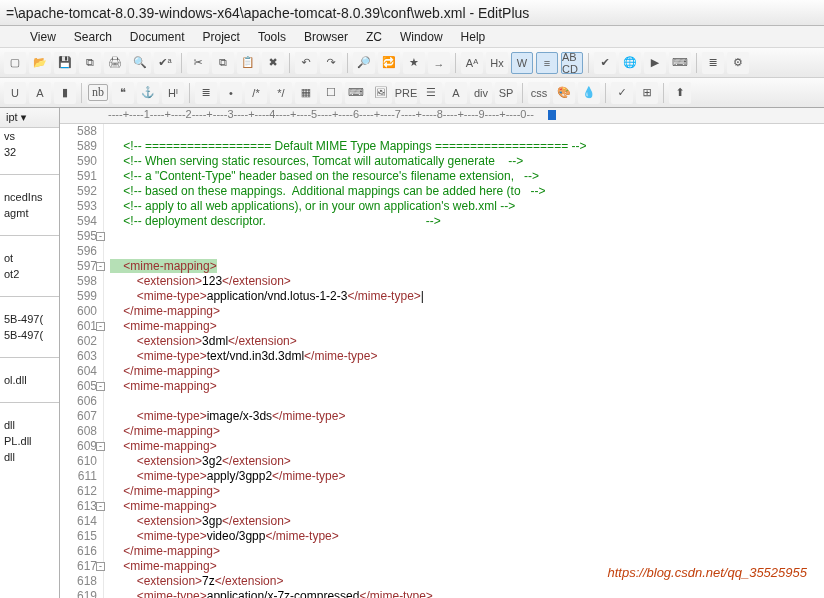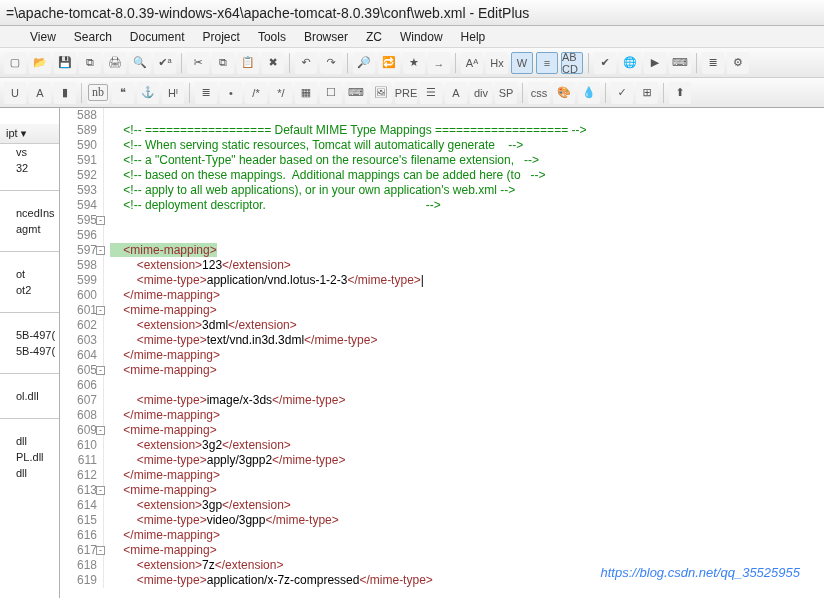--- a/index.html
+++ b/index.html
@@ -11,37 +11,37 @@
 .menubar .mi { padding:2px 8px; color:#222; cursor:default; }
 
 .toolbar { height: 30px; background:linear-gradient(#fbfbfb,#e9e9e9); border-bottom:1px solid #cfcfcf; display:flex; align-items:center; padding:0 4px; gap:3px; }
 .toolbar2 { height: 30px; background:linear-gradient(#fbfbfb,#e9e9e9); border-bottom:1px solid #a9a9a9; display:flex; align-items:center; padding:0 4px; gap:3px; }
 .tbtn { width:22px; height:22px; border:1px solid transparent; display:flex; align-items:center; justify-content:center; border-radius:2px; font-size:11px; color:#555; background:#f4f4f4; }
 .tsep { width:1px; height:20px; background:#c8c8c8; margin:0 2px; }
 .tbtn.sel { border:1px solid #7aa7cc; background:#d7e8f8; }
 
 .body { display:flex; height: calc(598px - 26px - 22px - 30px - 30px); }
 .sidebar { width:60px; background:#fff; border-right:1px solid #b0b0b0; font-size:11px; color:#222; overflow:hidden; }
-.sidebar .tab { padding:3px 6px; border-bottom:1px solid #ccc; background:linear-gradient(#f7f7f7,#ececec);margin-top:16px; }
-.sidebar .item { padding:2px 16px; white-space:nowrap; overflow:hidden; text-overflow:clip; }
+.sidebar .tab { padding:3px 6px; border-bottom:1px solid #ccc; background:linear-gradient(#f7f7f7,#ececec); }
+.sidebar .item { padding:2px 4px; white-space:nowrap; overflow:hidden; text-overflow:clip; }
 .sidebar .hr { height:1px; background:#c8c8c8; margin:14px 0; }
 
 .editor { flex:1; display:flex; flex-direction:column; background:#fff; }
 .ruler { height:16px; background:#f4f4f4; border-bottom:1px solid #d0d0d0; font-family:Consolas,monospace; font-size:11px; color:#7a7a7a; white-space:nowrap; overflow:hidden; padding-left:48px; position:relative; }
 .ruler .mark { position:absolute; left:calc(48px + 440px); top:2px; width:8px; height:10px; background:#1b6acb; }
 .code { flex:1; overflow:auto; font-family:Consolas,"Courier New",monospace; font-size:12px; line-height:15px; }
 .line { display:flex; white-space:pre; }
 .gutter { width:44px; text-align:right; padding-right:6px; color:#888; background:#fff; border-right:1px solid #e8e8e8; user-select:none; position:relative; }
 .fold { position:absolute; right:-2px; top:3px; width:9px; height:9px; border:1px solid #9a9a9a; font-size:9px; line-height:7px; text-align:center; color:#666; background:#fff; }
 .code-text { padding-left:6px; }
 .cmt { color:#108a10; }
 .tag { color:#9a2f2f; }
 .txt { color:#000; }
 .hl { background:#b6e0b6; }
-.watermark { position:absolute; right:24px; bottom:18px; color:#3b82f6; font-size:13px; font-style:italic; pointer-events:none; }
+.watermark { position:absolute; right:17px; bottom:18px; color:#c2410c; font-size:13px; font-style:italic; pointer-events:none; }
 .nb { border:1px solid #adadad; border-radius:2px; padding:0 3px; font-size:12px;font-family:Liberation Serif, serif; }
 </style>
 </head>
 <body>
 
 <div class="titlebar">
   <span>=\apache-tomcat-8.0.39-windows-x64\apache-tomcat-8.0.39\conf\web.xml - EditPlus</span>
 </div>
 
 <div class="menubar" id="menubar">
@@ -158,20 +158,24 @@
       </div>
       <div class="hr"></div>
     <div id="sb6">
         <div class="item">dll</div>
         <div class="item">PL.dll</div>
         <div class="item">dll</div>
       </div>
   </div>
 
   <div class="editor" style="position:relative">
+    <div class="ruler">
+      <span>----+----1----+----2----+----3----+----4----+----5----+----6----+----7----+----8----+----9----+----0--</span>
+      <span class="mark"></span>
+    </div>
     <div class="code" id="code">
         <div class="line"><div class="gutter">588</div><div class="code-text"><span class="cmt"></span></div></div>
         <div class="line"><div class="gutter">589</div><div class="code-text"><span class="cmt">    &lt;!-- ================== Default MIME Type Mappings =================== --&gt;</span></div></div>
         <div class="line"><div class="gutter">590</div><div class="code-text"><span class="cmt">    &lt;!-- When serving static resources, Tomcat will automatically generate    --&gt;</span></div></div>
         <div class="line"><div class="gutter">591</div><div class="code-text"><span class="cmt">    &lt;!-- a "Content-Type" header based on the resource's filename extension,   --&gt;</span></div></div>
         <div class="line"><div class="gutter">592</div><div class="code-text"><span class="cmt">    &lt;!-- based on these mappings.  Additional mappings can be added here (to   --&gt;</span></div></div>
         <div class="line"><div class="gutter">593</div><div class="code-text"><span class="cmt">    &lt;!-- apply to all web applications), or in your own application's web.xml --&gt;</span></div></div>
         <div class="line"><div class="gutter">594</div><div class="code-text"><span class="cmt">    &lt;!-- deployment descriptor.                                                --&gt;</span></div></div>
         <div class="line"><div class="gutter">595<div class="fold">-</div></div></div>
         <div class="line"><div class="gutter">596</div><div class="code-text"><span class="txt"></span></div></div>

